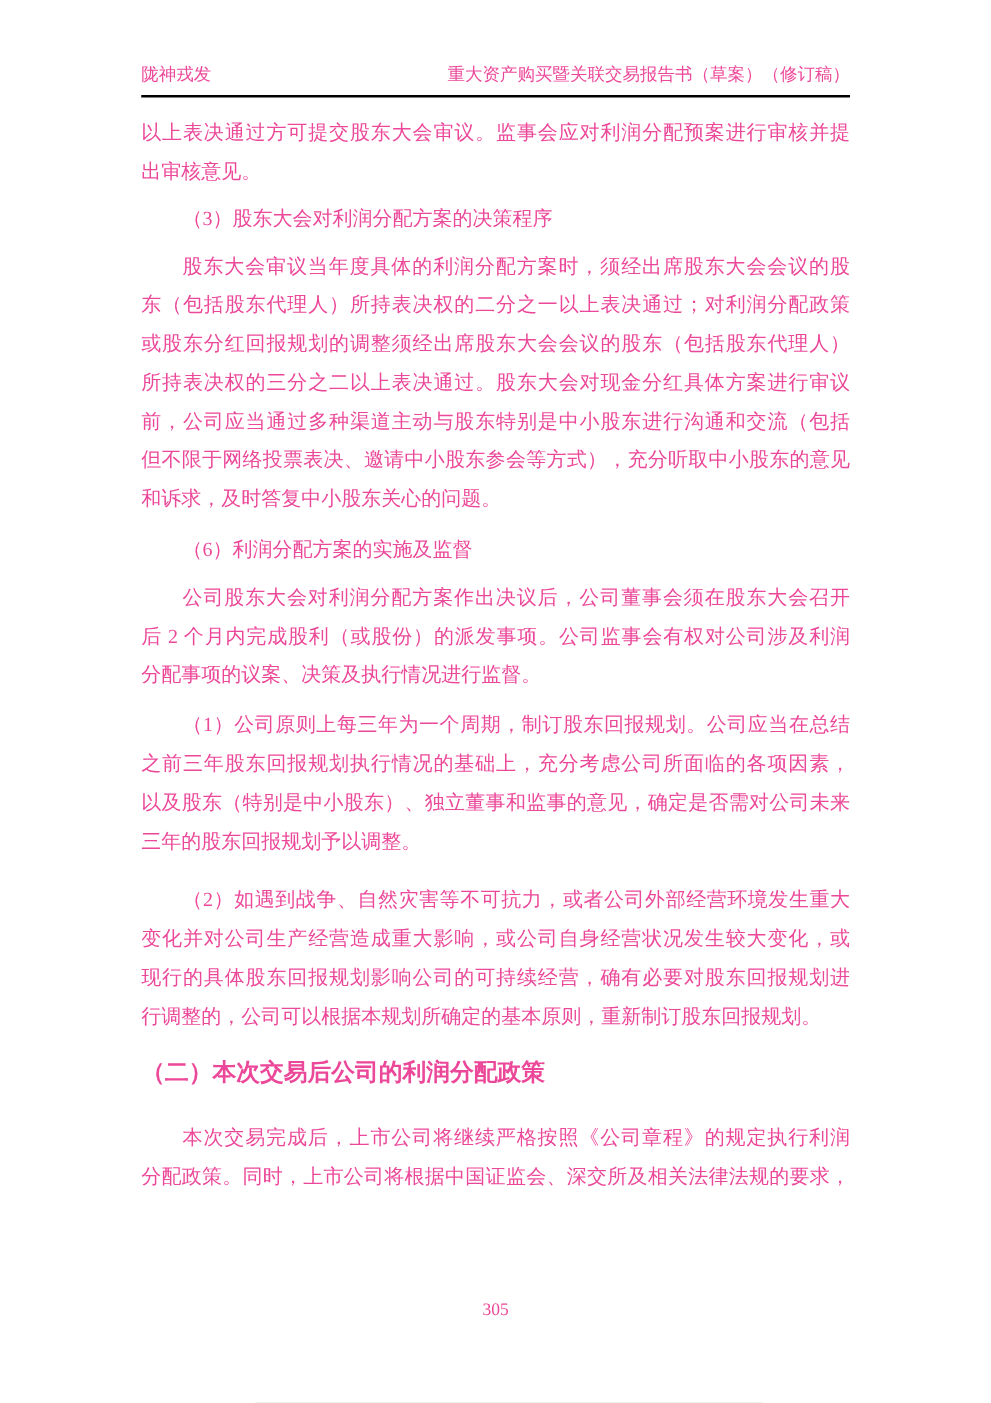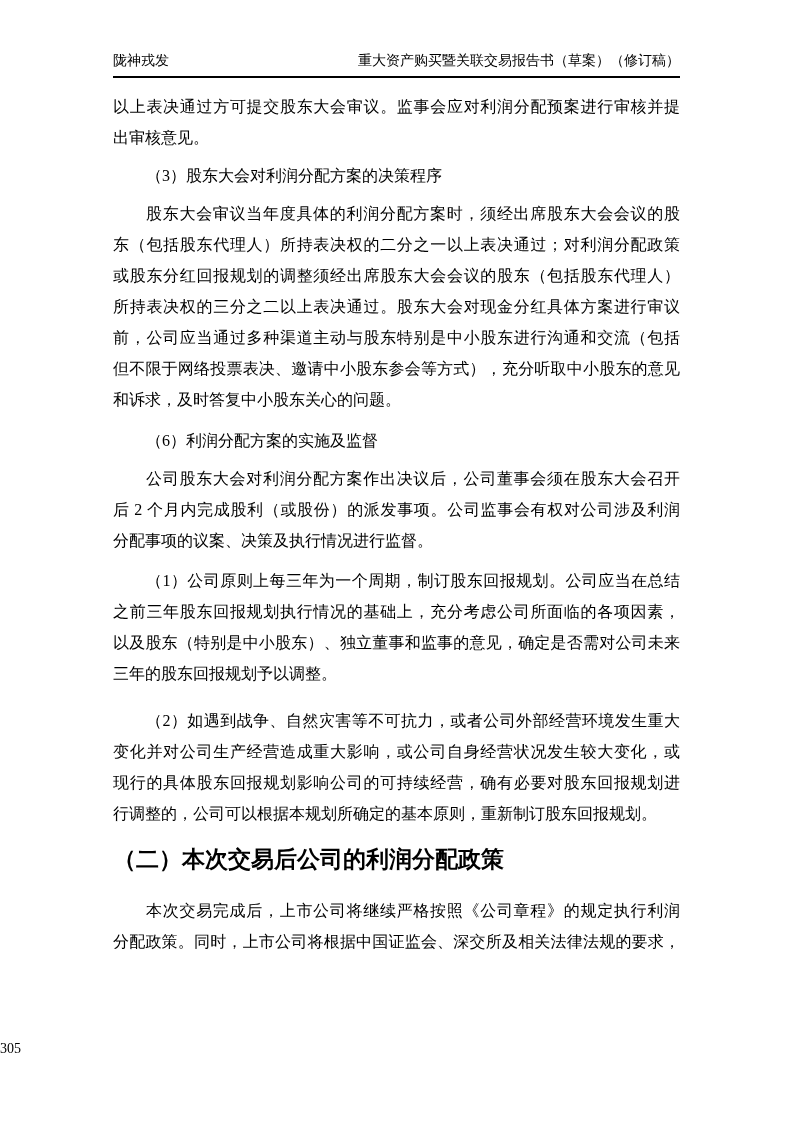--- a/index.html
+++ b/index.html
@@ -1,18 +1,18 @@
 <!DOCTYPE html>
 <html><head>
 <meta charset="utf-8">
 <style>
   html,body { margin:0; padding:0; background:#e8e8e8; }
   .page {
     position:relative; width:793px; height:1122px; margin:0 auto;
-    background:#ffffff; color:#000000;
+    background:#ffffff; color:#ec4899;
     font-family:"Liberation Serif","DejaVu Serif",serif;
     overflow:hidden;
   }
   .header {
     position:absolute; left:113px; top:52px; width:567px;
     display:flex; justify-content:space-between; align-items:flex-end;
     font-size:14px; line-height:18px;
     border-bottom:2px solid #000; padding-bottom:6px;
   }
   .content {
@@ -28,26 +28,26 @@
   .ind { padding-left:33px;font-family:Liberation Serif, serif; }
   .h-num { font-weight:bold; }
   .mt-a { margin-top:7px; }
   .mt-b { margin-top:10px; }
   .mt-c { margin-top:22px; }
   .mt-d { margin-top:9px; }
   .mt-e { margin-top:16px; }
   .section-heading {
     margin-top:15px; height:30px; line-height:30px;
     font-family:"Liberation Sans","DejaVu Sans",sans-serif;
-    font-weight:bold; font-size:23px; text-align:left;
+    font-weight:bold; font-size:19px; text-align:left;
   }
   .mt-f { margin-top:21px; }
   .footer {
     position:absolute; left:0; top:1041px; width:100%;
-    text-align:left; font-size:14px; line-height:16px;
+    text-align:center; font-size:14px; line-height:16px;
   }
 </style>
 </head>
 <body>
 
 <div class="page">
 
   <div class="header">
     <span>陇神戎发</span>
     <span>重大资产购买暨关联交易报告书（草案）（修订稿）</span>

